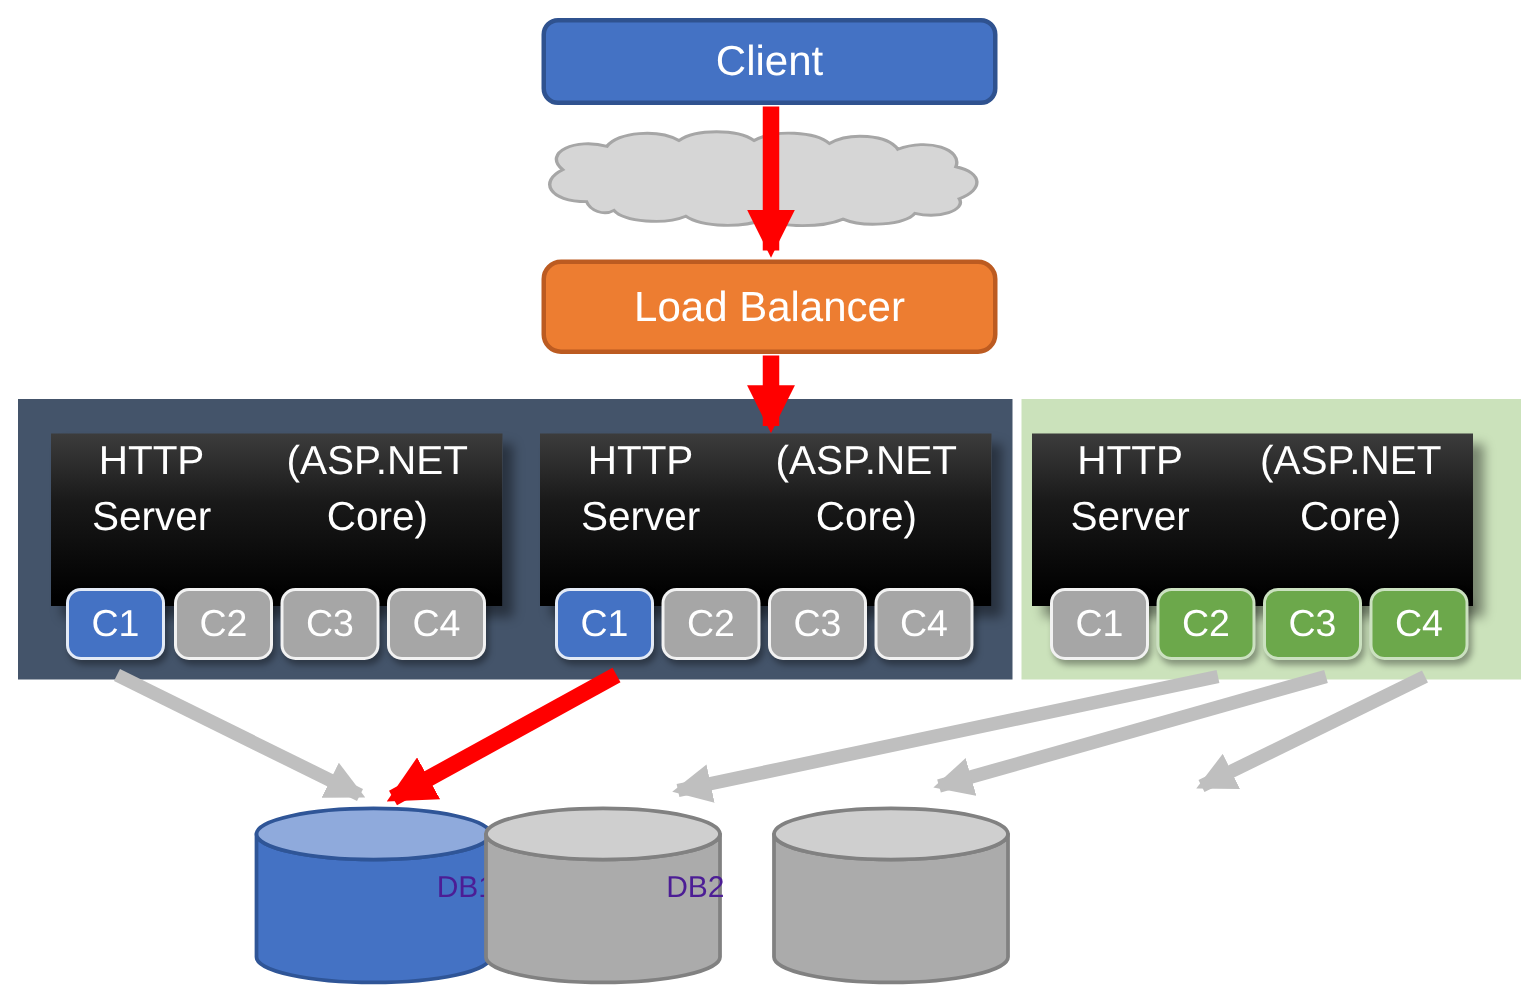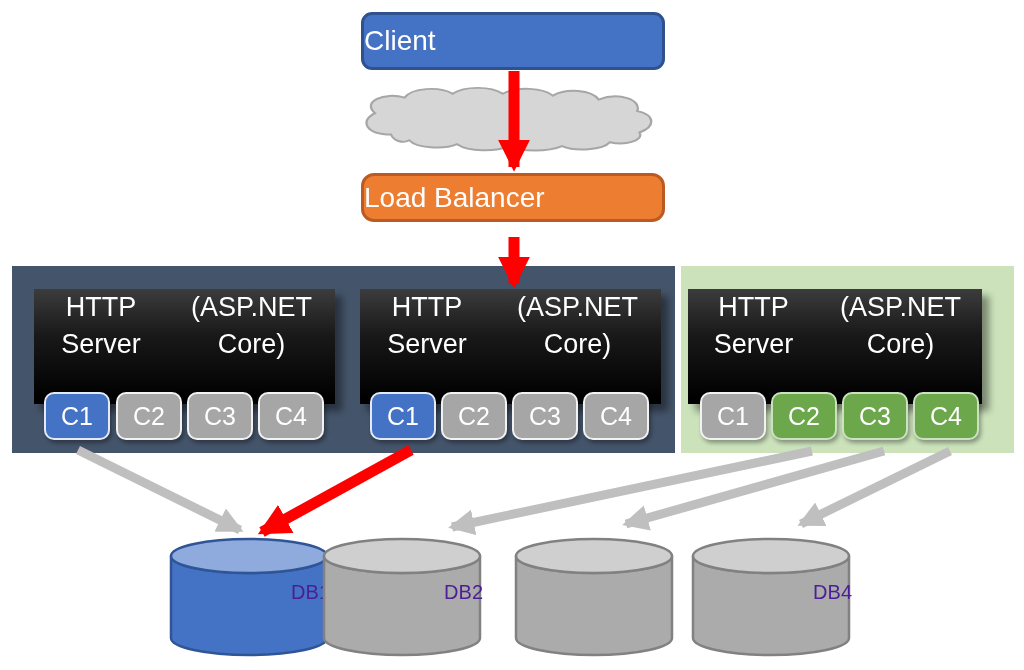--- a/index.html
+++ b/index.html
@@ -1,22 +1,22 @@
 <!DOCTYPE html>
 <html><head>
 <meta charset="utf-8">
 <style>
   html,body{margin:0;padding:0;background:#fff;}
   .canvas{position:relative;width:1024px;height:670px;background:#fff;overflow:hidden;
           font-family:"Liberation Sans", sans-serif;}
-  .node{position:absolute;display:flex;align-items:center;
+  .node{position:absolute;display:flex;align-items:center;justify-content:center;
         color:#fff;box-sizing:border-box;}
   .client{left:361px;top:12px;width:304px;height:58px;background:#4472C4;
           border:3px solid #2F528F;border-radius:11px;font-size:28px;}
-  .lb{left:361px;top:173px;width:304px;height:49px;background:#ED7D31;
+  .lb{left:361px;top:173px;width:304px;height:63px;background:#ED7D31;
       border:3px solid #BC5B21;border-radius:13px;font-size:28px;}
   .zone{position:absolute;top:266px;height:187px;}
   .zone-dark{left:12px;width:663px;background:#44546A;}
   .zone-green{left:681px;width:333px;background:#CBE2BB;}
   .server{position:absolute;top:289px;height:115px;
           background:linear-gradient(180deg,#3c3c3c 0%,#191919 40%,#000 95%);
           box-shadow:7px 7px 7px rgba(0,0,0,0.40);
           color:#fff;font-size:27px;line-height:37px;text-align:center;
           display:flex;flex-direction:row;justify-content:center;}
   .chip{position:absolute;top:392px;width:66px;height:48px;border-radius:10px;
@@ -118,27 +118,20 @@
       <ellipse class="cyl-top" cx="81" cy="21" rx="78" ry="17"></ellipse>
     </svg>
     <div class="db-label">DB2</div>
   </div>
   <div class="db" style="left:513px;" data-state="gray">
     <svg width="162" height="122" viewBox="0 0 162 122">
       <path class="cyl-body" d="M3 21 V103 A78 17 0 0 0 159 103 V21 A78 17 0 0 1 3 21 Z"></path>
       <ellipse class="cyl-top" cx="81" cy="21" rx="78" ry="17"></ellipse>
     </svg>
   </div>
-  <div class="db" style="left:690px;" data-state="gray">
-    <svg width="162" height="122" viewBox="0 0 162 122">
-      <path class="cyl-body" d="M3 21 V103 A78 17 0 0 0 159 103 V21 A78 17 0 0 1 3 21 Z"></path>
-      <ellipse class="cyl-top" cx="81" cy="21" rx="78" ry="17"></ellipse>
-    </svg>
-    <div class="db-label">DB4</div>
-  </div>
 
   <svg class="overlay" width="1024" height="670" viewBox="0 0 1024 670">
     <defs>
       <marker id="arrow-red" viewBox="0 0 10 10" refX="8.5" refY="5" markerWidth="2.9" markerHeight="2.9" orient="auto">
         <path d="M0 0 L10 5 L0 10 Z" fill="#FF0000"></path>
       </marker>
       <marker id="arrow-gray" viewBox="0 0 10 10" refX="8.5" refY="5" markerWidth="2.9" markerHeight="2.9" orient="auto">
         <path d="M0 0 L10 5 L0 10 Z" fill="#BFBFBF"></path>
       </marker>
     </defs>

